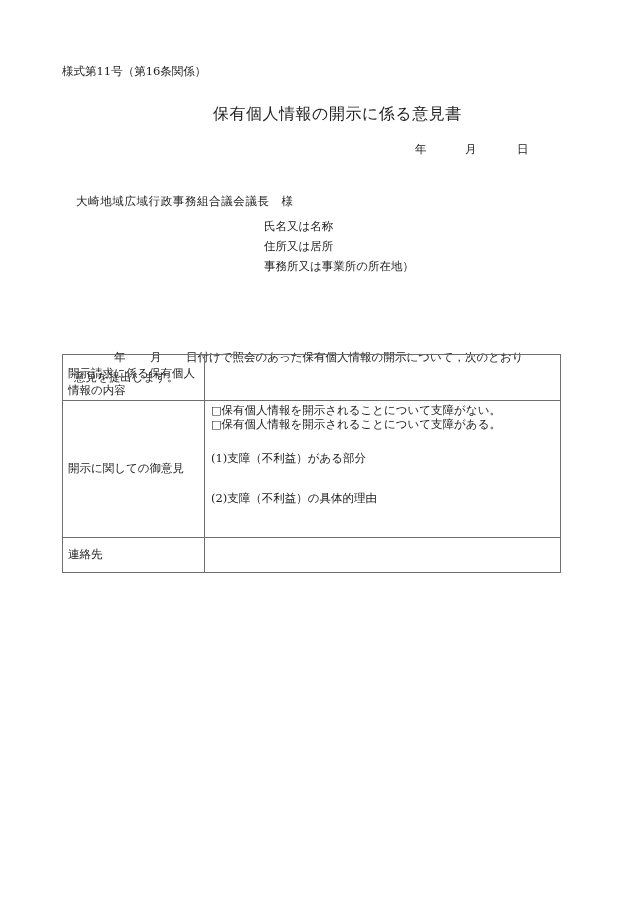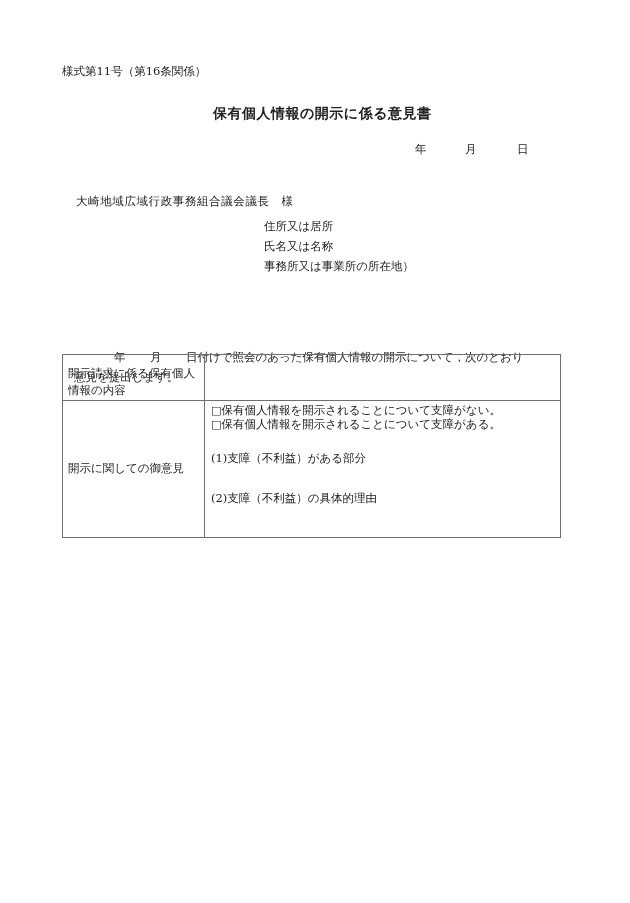--- a/index.html
+++ b/index.html
@@ -13,21 +13,21 @@
       position: relative;
       overflow: hidden;
       font-family: "DejaVu Serif", "Liberation Serif", serif;
       color: #222222;
       font-size: 11.5px;
       line-height: 1;
     }
     .abs { position: absolute; white-space: nowrap; }
 
     #form-number { left: 62px; top: 66px; }
-    #doc-title { left: 213px; top: 106px; font-size: 14px; letter-spacing: 0.5px; font-weight: bold; }
+    #doc-title { left: 213px; top: 106px; font-size: 16px; letter-spacing: 0.5px; }
 
     #date-line { left: 415px; top: 144px; }
     #date-line span { display: inline-block; }
     #date-line .y { width: 50px; }
     #date-line .m { width: 52px; }
 
     #addressee { left: 76px; top: 196px; letter-spacing: 0.6px; }
     #addressee .sama { margin-left: 12px; }
 
     #applicant { left: 256px; top: 221px; }
@@ -83,22 +83,22 @@
 
 <div id="date-line" class="abs">
   <span class="y">年</span><span class="m">月</span><span class="d">日</span>
 </div>
 
 <div id="addressee" class="abs">
   <span>大崎地域広域行政事務組合議会議長</span><span class="sama">様</span>
 </div>
 
 <div id="applicant" class="abs">
+  <span class="line indent">氏名又は名称</span>
   <span class="line indent">住所又は居所</span>
-  <span class="line indent">氏名又は名称</span>
   <span class="line indent">事務所又は事業所の所在地）</span>
 </div>
 
 <div id="intro" class="abs">
   <span class="y">年</span><span class="m">月</span><span>日付けで照会のあった保有個人情報の開示について，次のとおり</span>
   <span class="l2">意見を提出します。</span>
 </div>
 
 <table id="opinion-table">
   <colgroup>
@@ -118,14 +118,22 @@
     <td class="label-cell">
       <span>開示に関しての御意見</span>
     </td>
     <td class="opinion-cell">
       <span class="opt"><span class="checkbox">□</span><span>保有個人情報を開示されることについて支障がない。</span></span>
       <span class="opt"><span class="checkbox">□</span><span>保有個人情報を開示されることについて支障がある。</span></span>
       <span class="sub">(1)支障（不利益）がある部分</span>
       <span class="sub sub2">(2)支障（不利益）の具体的理由</span>
     </td>
   </tr>
+  <tr class="row3">
+    <td class="label-cell">
+      <span>連絡先</span>
+    </td>
+    <td>
+      <span class="editable"></span>
+    </td>
+  </tr>
 </tbody>
   </table>
 
 </body></html>

